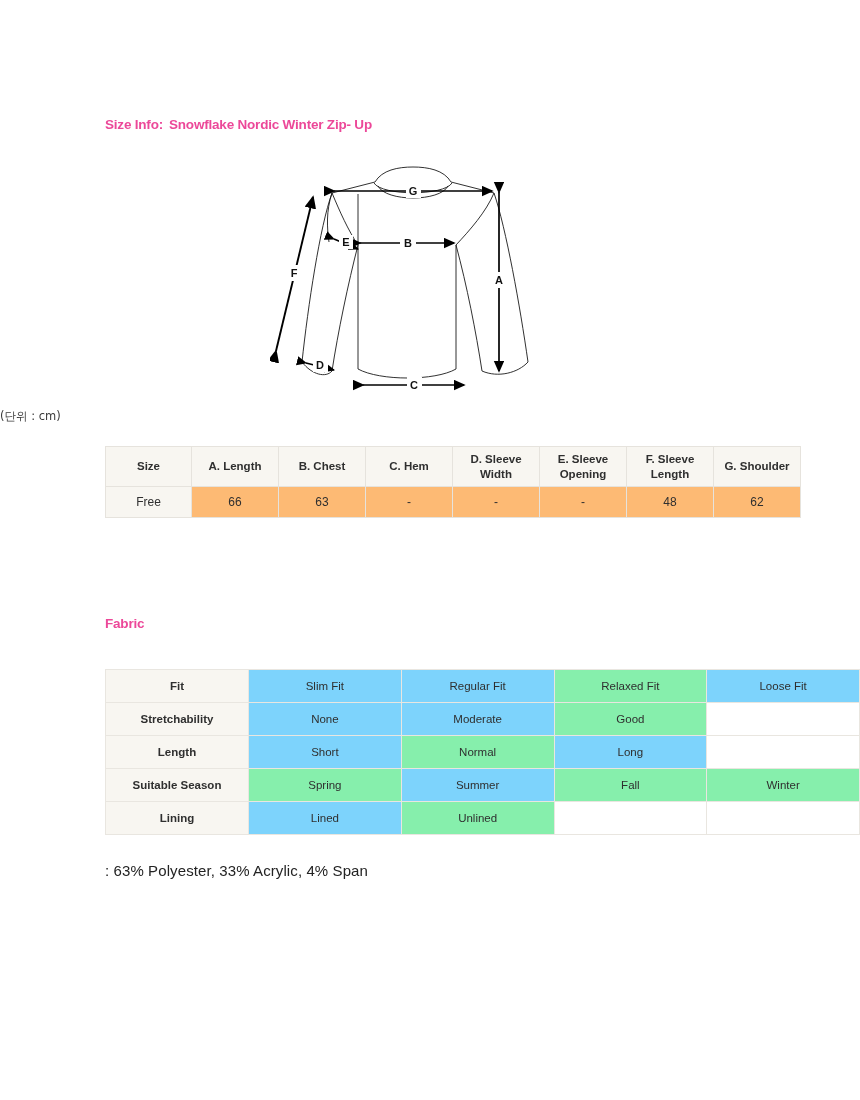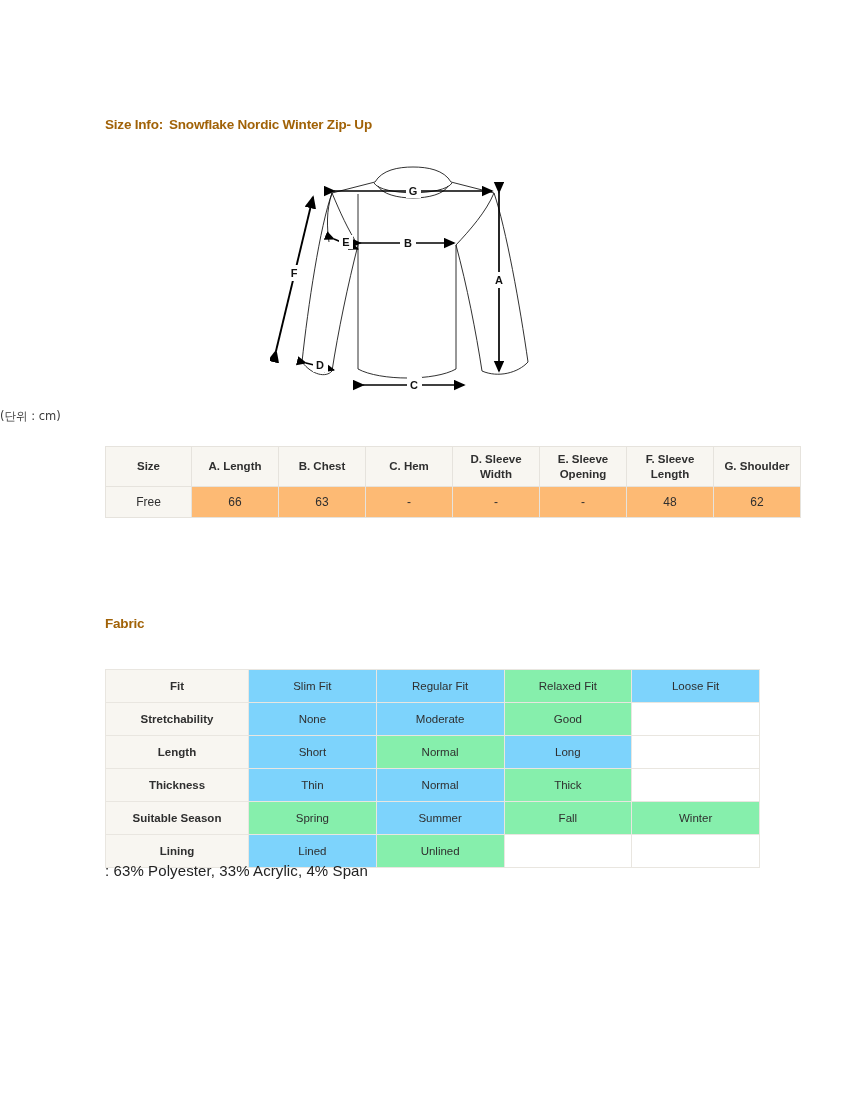--- a/index.html
+++ b/index.html
@@ -22,21 +22,21 @@
     width: 860px; height: 1100px;
   }
 
   
   .sec-title {
     position: absolute;
     left: 105px;
     font-size: 13.5px;
     font-weight: bold;
     letter-spacing: -0.2px;
-    color: #a16207;
+    color: #ec4899;
     white-space: nowrap;
     font-family: "Liberation Sans", sans-serif;
   }
   #size-title { top: 117px; }
   #fabric-title { top: 616px; }
 
   .title-sub {
     font-weight: bold;
     padding-left: 6px;
   }
@@ -108,21 +108,21 @@
     height: 30px;
     font-size: 12px;
     background: #fdba74;
   }
 
   
   #fabric-table {
     position: absolute;
     left: 105px;
     top: 669px;
-    width: 655px;
+    width: 755px;
     border-collapse: collapse;
     table-layout: fixed;
     font-size: 11.5px;
   }
   #fabric-table td {
     border: 1px solid #e9e6e0;
     height: 30px;
     text-align: center;
     vertical-align: middle;
     color: #2f2f2f;
@@ -310,27 +310,20 @@
         <td class="blank"></td>
       </tr>
       <tr>
         <td class="rowlabel">Length</td>
         <td class="off">Short</td>
         <td class="on">Normal</td>
         <td class="off">Long</td>
         <td class="blank"></td>
       </tr>
       <tr>
-        <td class="rowlabel">Thickness</td>
-        <td class="off">Thin</td>
-        <td class="off">Normal</td>
-        <td class="on">Thick</td>
-        <td class="blank"></td>
-      </tr>
-      <tr>
         <td class="rowlabel">Suitable Season</td>
         <td class="on">Spring</td>
         <td class="off">Summer</td>
         <td class="on">Fall</td>
         <td class="on">Winter</td>
       </tr>
       <tr>
         <td class="rowlabel">Lining</td>
         <td class="off">Lined</td>
         <td class="on">Unlined</td>

